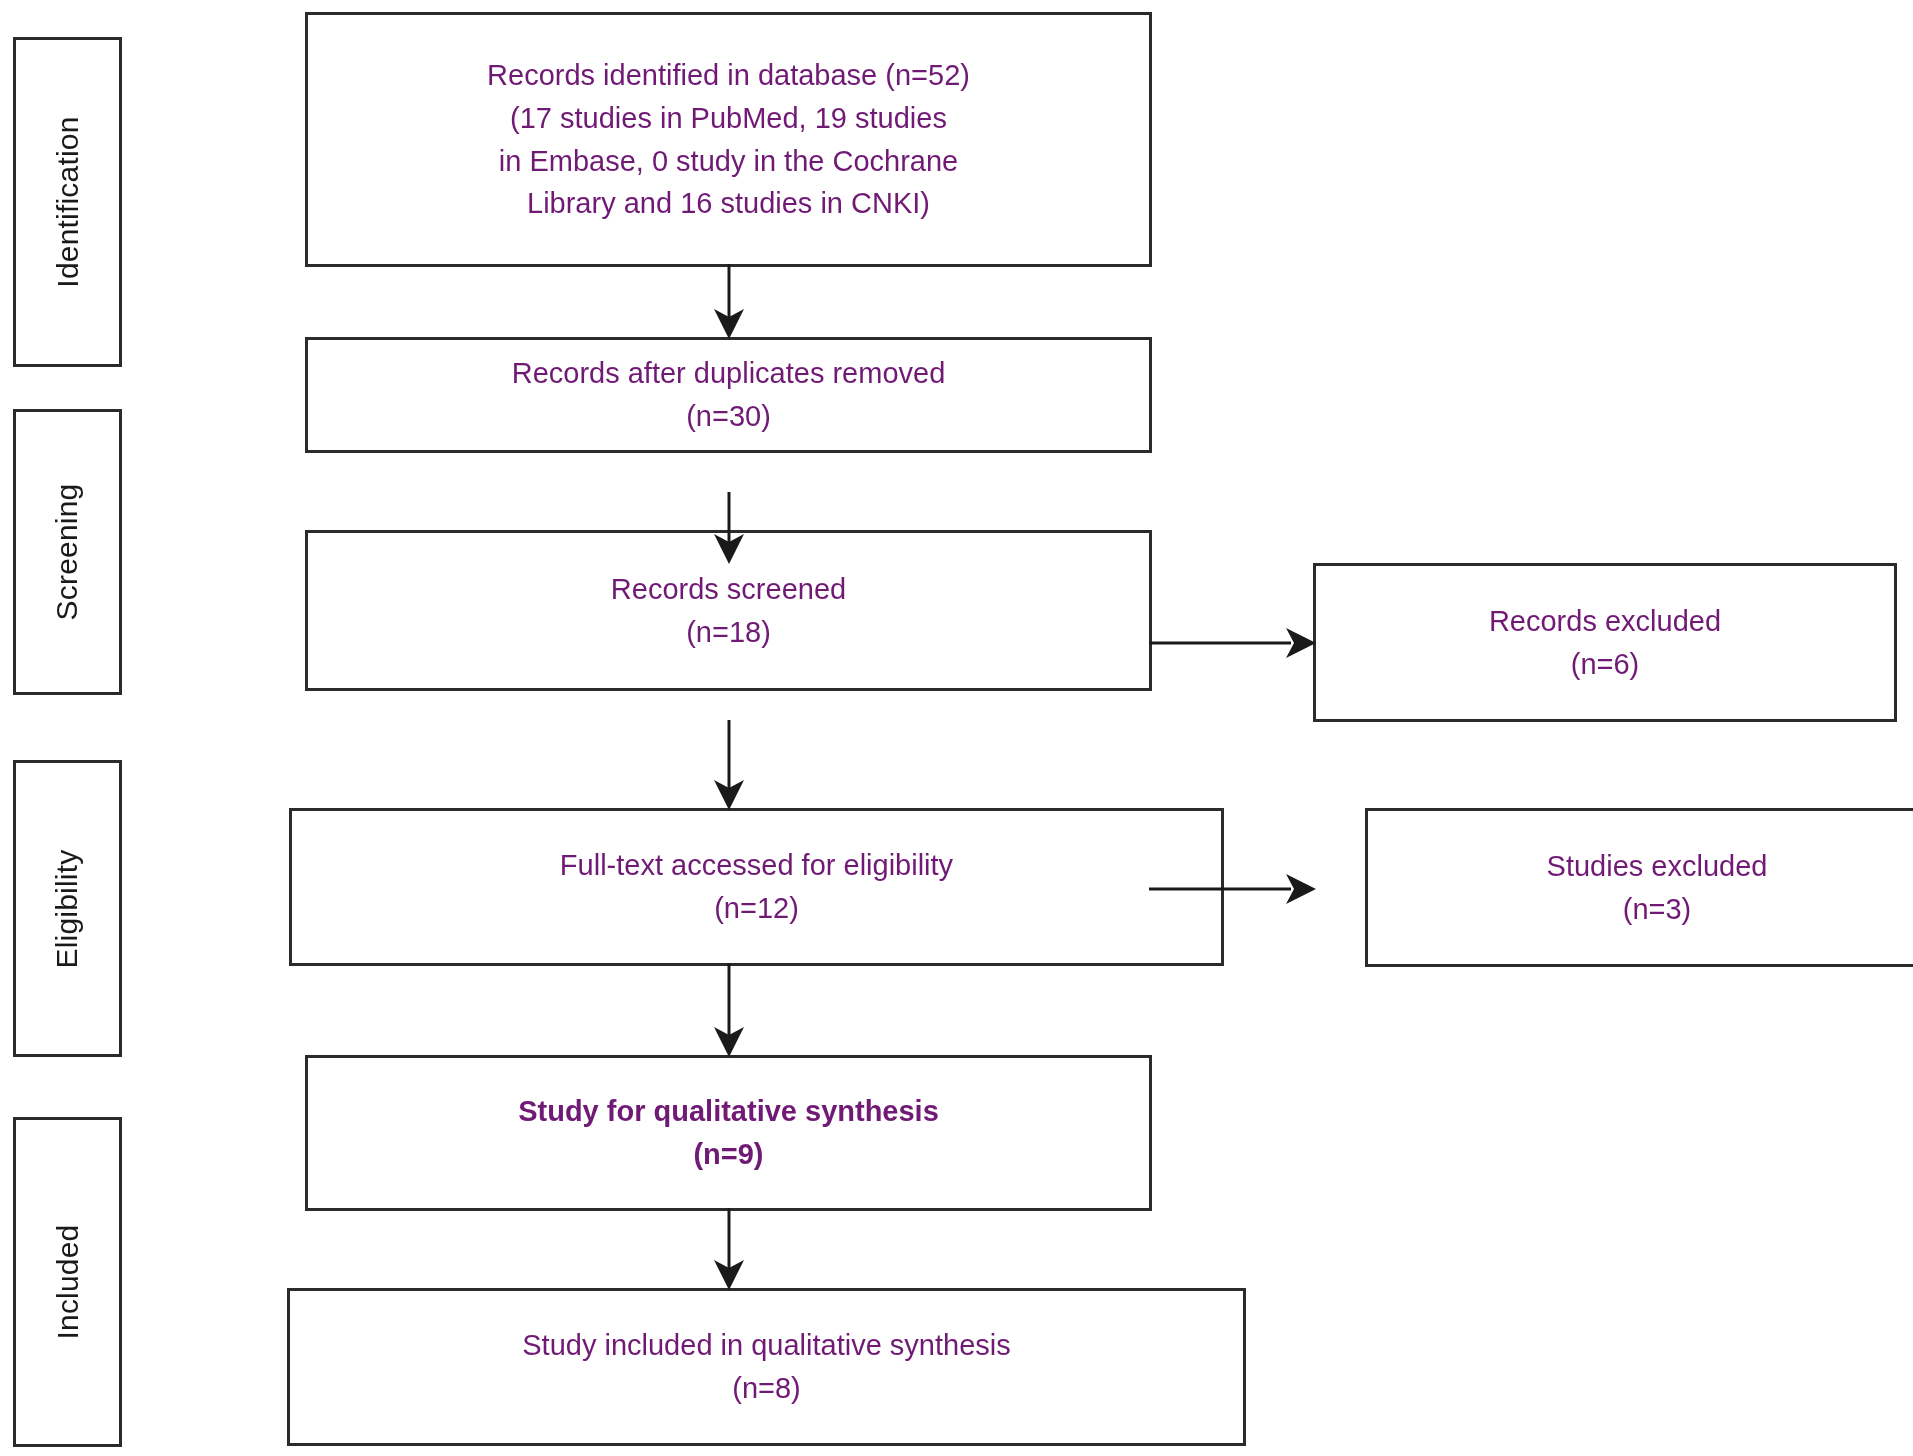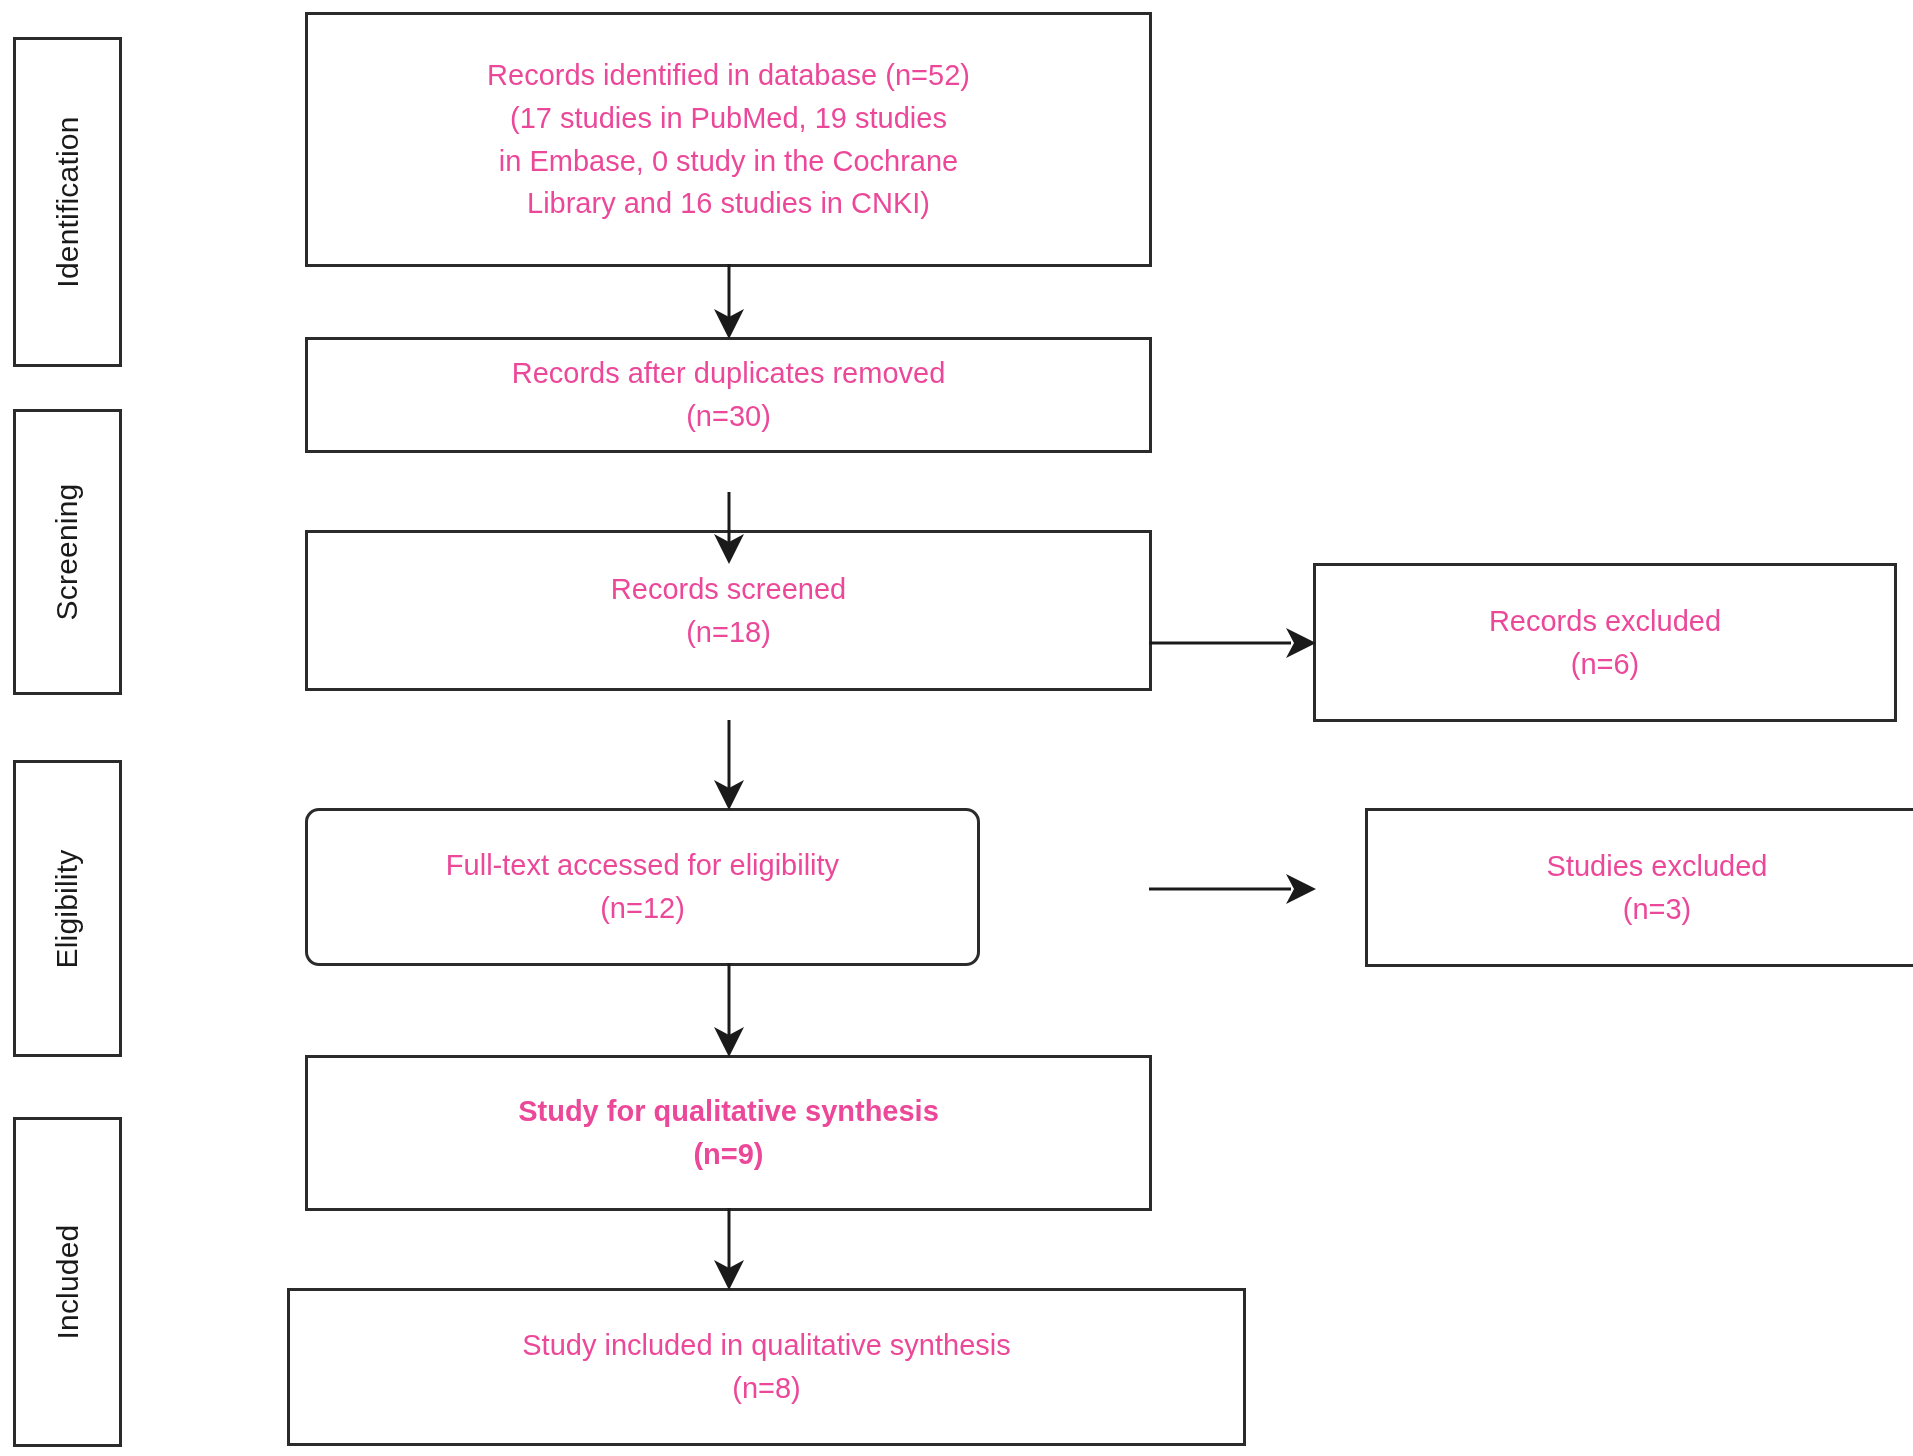--- a/index.html
+++ b/index.html
@@ -48,21 +48,21 @@
     display: flex;
     flex-direction: column;
     align-items: center;
     justify-content: center;
     text-align: center;
     padding: 4px 14px;
   }
   .flow-text {
     font-size: 29px;
     line-height: 1.47;
-    color: #ec4899;
+    color: #701a75;
     white-space: pre-line;
   }
 
   
   .connector {
     position: absolute;
     overflow: visible;
   }
   .connector line {
     stroke: #1a1a1a;
@@ -103,21 +103,21 @@
   <div class="flow-box" style="left:305px; top:337px; width:847px; height:116px;">
     <span class="flow-text">Records after duplicates removed
 (n=30)</span>
   </div>
 
   <div class="flow-box" style="left:305px; top:530px; width:847px; height:161px;">
     <span class="flow-text">Records screened
 (n=18)</span>
   </div>
 
-  <div class="flow-box" style="left:305px; top:808px; width:675px; height:158px;border-radius:14px;">
+  <div class="flow-box" style="left:289px; top:808px; width:935px; height:158px;">
     <span class="flow-text">Full-text accessed for eligibility
 (n=12)</span>
   </div>
 
   <div class="flow-box" style="left:305px; top:1055px; width:847px; height:156px;font-weight:bold;">
     <span class="flow-text">Study for qualitative synthesis
 (n=9)</span>
   </div>
 
   <div class="flow-box" style="left:287px; top:1288px; width:959px; height:158px;">

